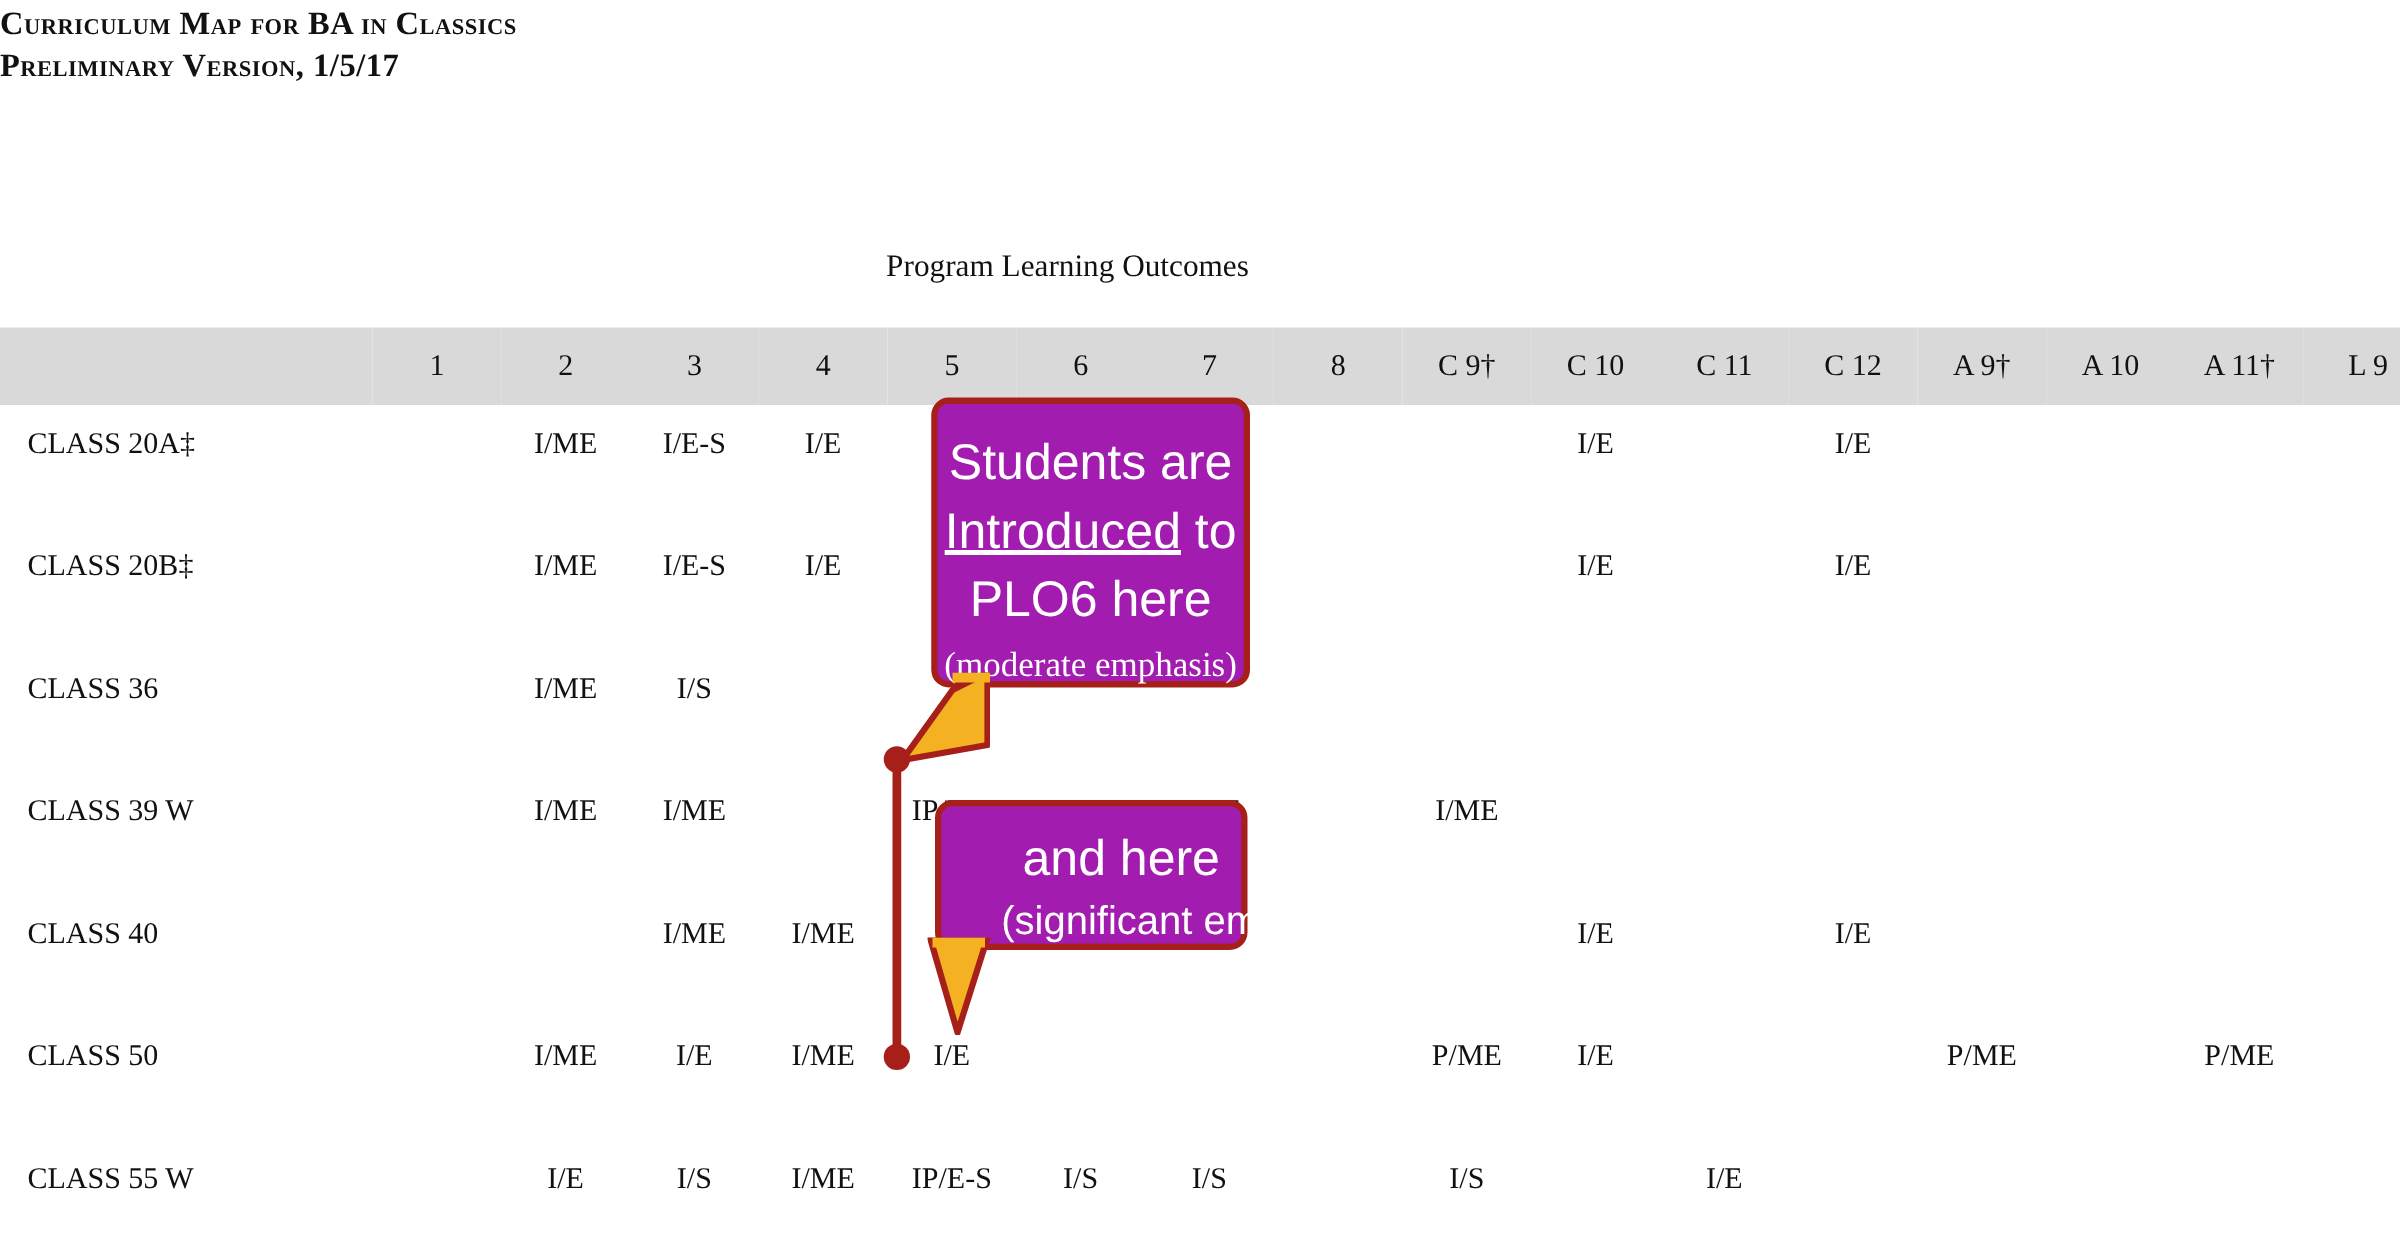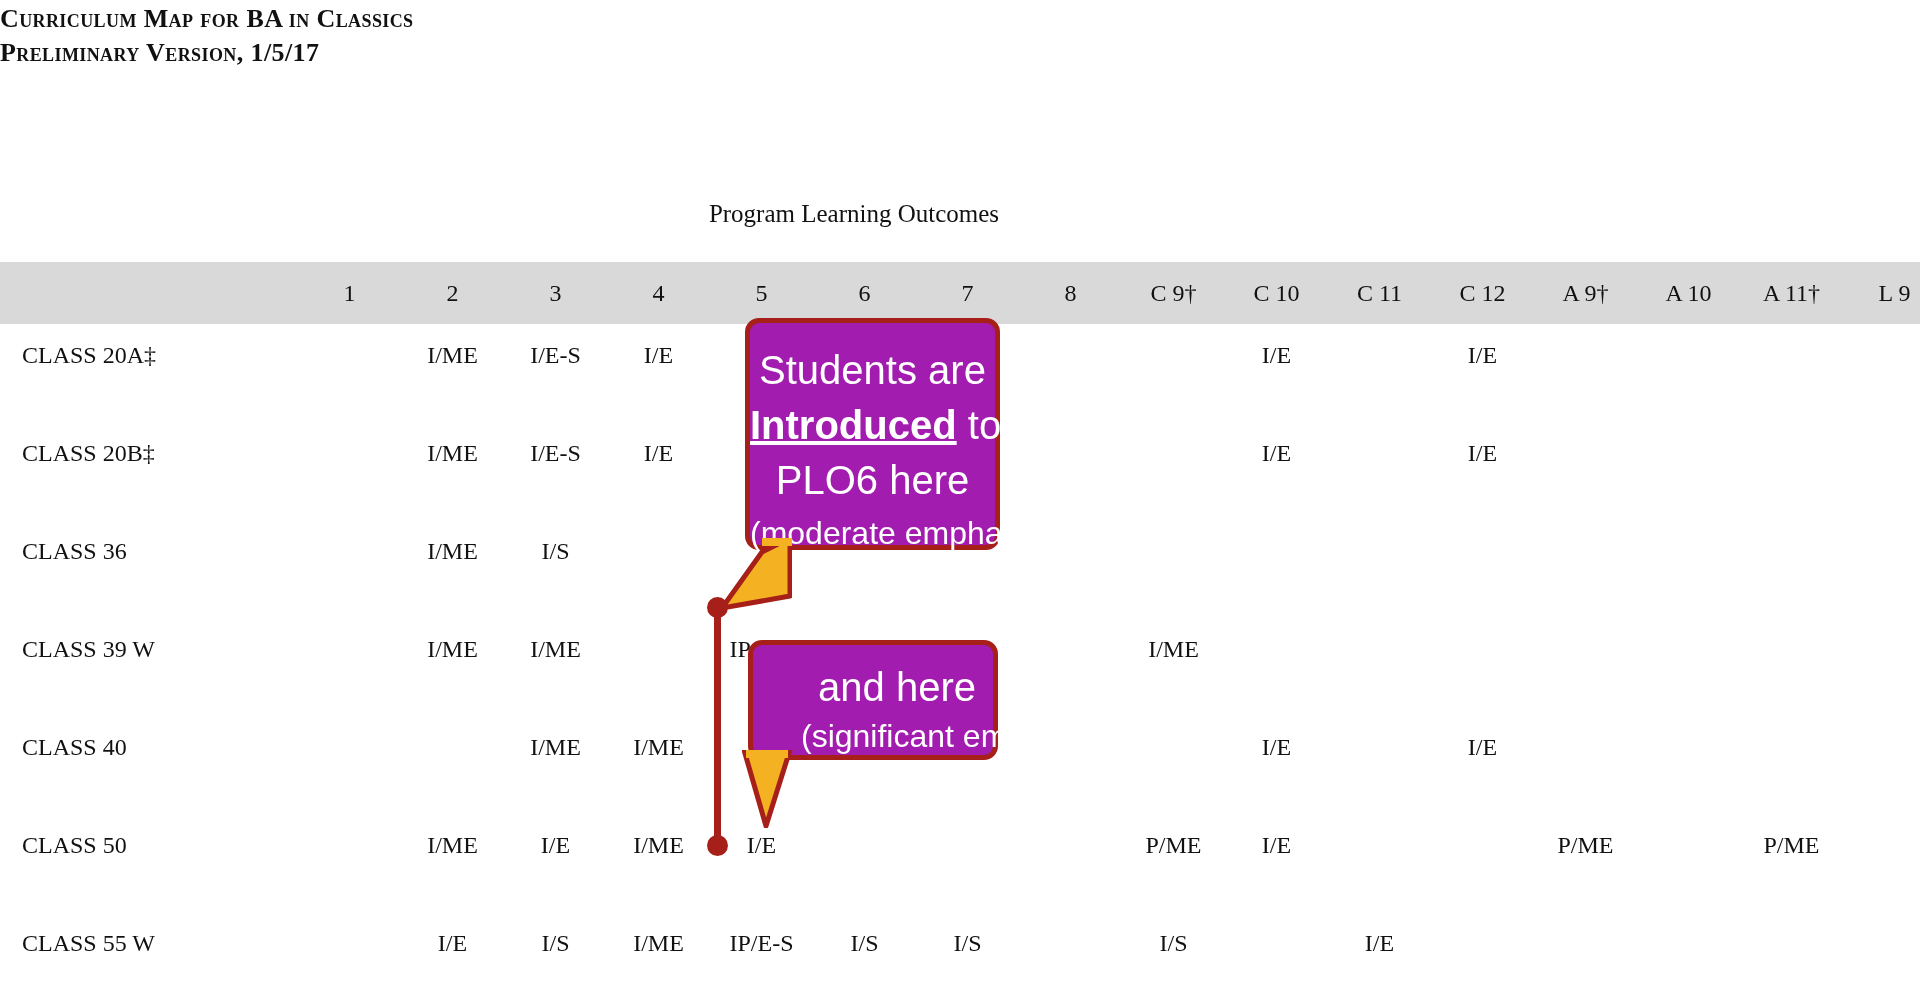--- a/index.html
+++ b/index.html
@@ -84,22 +84,22 @@
     text-align:center;
     box-sizing:border-box;
     z-index:40;
   }
   .callout .ln{display:block;white-space:nowrap;}
   #callout-intro{
     left:745px;top:318px;width:255px;height:232px;
     padding-top:20px;
   }
   #callout-intro .ln{font-size:40px;line-height:55px;}
-  #callout-intro .ln.small{font-size:32px;line-height:50px;}
-  #callout-intro u{text-decoration:underline;font-weight:bold;}
+  #callout-intro .ln.small{font-size:28px;line-height:50px;font-family:Liberation Serif, serif;}
+  #callout-intro u{text-decoration:underline;font-weight:normal;}
 
   #callout-here{
     left:748px;top:640px;width:250px;height:120px;
     padding-top:16px;
   }
   #callout-here .ln{font-size:40px;line-height:52px;padding-left:48px;}
   #callout-here .ln.small{font-size:32px;line-height:46px;}
 
   
   .tail{position:absolute;z-index:41;}

